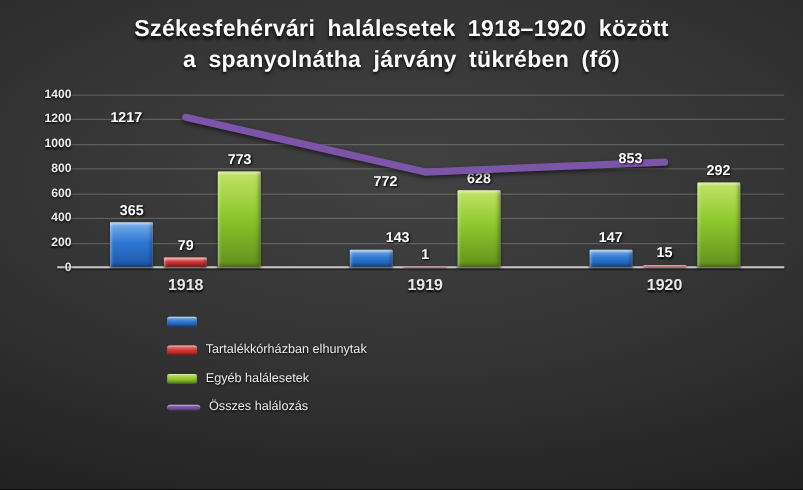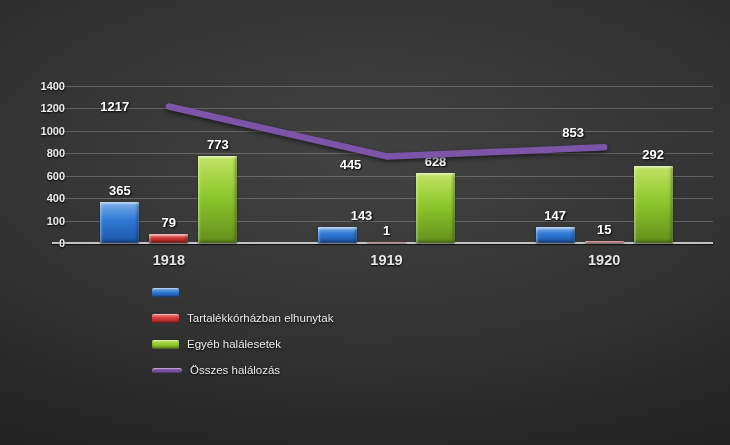--- a/index.html
+++ b/index.html
@@ -32,36 +32,40 @@
     color:#f3f3f3;font-size:12.5px;line-height:16px;border-top:1px solid rgba(0,0,0,.55);
     box-shadow:inset 0 1px 0 rgba(255,255,255,.07);
     background:linear-gradient(180deg,#2f2f2f 0%,#343434 70%,#4f4f4f 86%,#989898 100%);}
   .footer .fline{text-shadow:0 1px 2px #000;}
   .footer .fline:first-child{margin-top:9px;}
 </style>
 </head>
 <body>
 
 <div class="slide">
+  <div class="title">
+    <div>Székesfehérvári halálesetek 1918–1920 között</div>
+    <div>a spanyolnátha járvány tükrében (fő)</div>
+  </div>
 
   <div class="plot" id="plot">
       <div class="gridline" style="top: 0px;"></div>
       <div class="ytick" style="top: -8px;">1400</div>
       <div class="gridline" style="top: 22.4286px;"></div>
       <div class="ytick" style="top: 14.4286px;">1200</div>
       <div class="gridline" style="top: 44.8571px;"></div>
       <div class="ytick" style="top: 36.8571px;">1000</div>
       <div class="gridline" style="top: 67.2857px;"></div>
       <div class="ytick" style="top: 59.2857px;">800</div>
       <div class="gridline" style="top: 89.7143px;"></div>
       <div class="ytick" style="top: 81.7143px;">600</div>
       <div class="gridline" style="top: 112.143px;"></div>
       <div class="ytick" style="top: 104.143px;">400</div>
       <div class="gridline" style="top: 134.571px;"></div>
-      <div class="ytick" style="top: 126.571px;">100</div>
+      <div class="ytick" style="top: 126.571px;">200</div>
       <div class="baseline" style="top: 156px;"></div>
       <div class="ytick" style="top: 149px;">0</div>
       <div class="xtick" style="left: 108.833px; top: 166px;">1918</div>
       <div class="xtick" style="left: 326.5px; top: 166px;">1919</div>
       <div class="xtick" style="left: 544.167px; top: 166px;">1920</div>
       <div class="bar" style="left: 40.3333px; width: 39px; top: 116.068px; height: 40.9321px; background: linear-gradient(rgb(124, 176, 234) 0%, rgb(46, 120, 212) 45%, rgb(28, 85, 166) 100%);"></div>
       <div class="vlabel" style="left: 59.8333px; top: 97.0679px;">365</div>
       <div class="bar" style="left: 258px; width: 39px; top: 140.964px; height: 16.0364px; background: linear-gradient(rgb(124, 176, 234) 0%, rgb(46, 120, 212) 45%, rgb(28, 85, 166) 100%);"></div>
       <div class="vlabel" style="left: 277.5px; top: 121.964px; margin-left: 24px;">143</div>
       <div class="bar" style="left: 475.667px; width: 39px; top: 140.515px; height: 16.485px; background: linear-gradient(rgb(124, 176, 234) 0%, rgb(46, 120, 212) 45%, rgb(28, 85, 166) 100%);"></div>
@@ -75,22 +79,22 @@
       <div class="bar" style="left: 138.333px; width: 39px; top: 70.3136px; height: 86.6864px; background: linear-gradient(rgb(194, 227, 102) 0%, rgb(142, 200, 45) 45%, rgb(100, 143, 28) 100%);"></div>
       <div class="vlabel" style="left: 157.833px; top: 51.3136px;">773</div>
       <div class="bar" style="left: 356px; width: 39px; top: 86.5743px; height: 70.4257px; background: linear-gradient(rgb(194, 227, 102) 0%, rgb(142, 200, 45) 45%, rgb(100, 143, 28) 100%);"></div>
       <div class="vlabel" style="left: 375.5px; top: 67.5743px;">628</div>
       <div class="bar" style="left: 573.667px; width: 39px; top: 79.5093px; height: 77.4907px; background: linear-gradient(rgb(194, 227, 102) 0%, rgb(142, 200, 45) 45%, rgb(100, 143, 28) 100%);"></div>
       <div class="vlabel" style="left: 593.167px; top: 60.5093px;">292</div>
       <svg width="653" height="157" class="line-svg">
         <polyline points="108.83333333333333,20.522142857142853 326.5,70.42571428571429 544.1666666666667,61.342142857142846" fill="none" stroke="#7d55a8" stroke-width="6.5" stroke-linecap="round" stroke-linejoin="round"></polyline>
       </svg>
       <div class="vlabel" style="left: 54.8333px; top: 12.5221px;">1217</div>
-      <div class="vlabel" style="left: 290.5px; top: 71.4257px;">445</div>
-      <div class="vlabel" style="left: 513.167px; top: 39px; text-align: center;">853</div>
+      <div class="vlabel" style="left: 290.5px; top: 71.4257px;">772</div>
+      <div class="vlabel" style="left: 513.167px; top: 50px; text-align: center;">853</div>
     </div>
 
   <div class="legend" id="legend">
       <div class="legend-row">
         <span class="swatch" style="background: linear-gradient(rgb(124, 176, 234) 0%, rgb(46, 120, 212) 50%, rgb(28, 85, 166) 100%);"></span>
       </div>
       <div class="legend-row">
         <span class="swatch" style="background: linear-gradient(rgb(238, 128, 128) 0%, rgb(212, 55, 55) 50%, rgb(156, 35, 35) 100%);"></span>
         <span class="legend-label">Tartalékkórházban elhunytak</span>
       </div>

